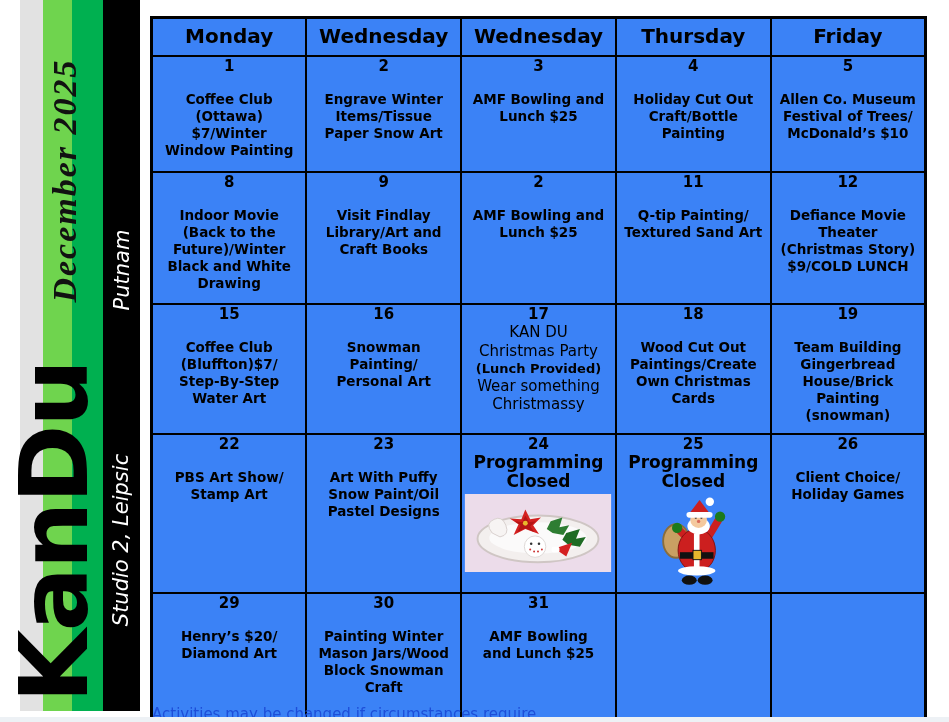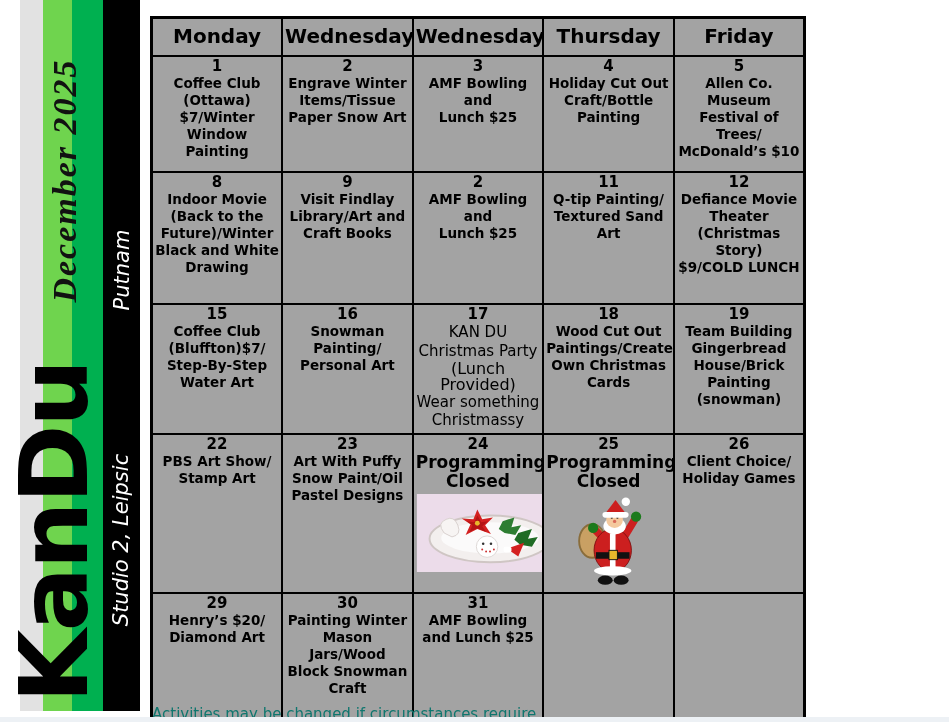--- a/index.html
+++ b/index.html
@@ -30,41 +30,41 @@
     left:6px; top:706px; width:348px; line-height:97px;
     font-size:95px; font-weight:bold; letter-spacing:-2px; color:#000;
   }
   .studio-label {
     left:108px; top:656px; width:232px; line-height:27px;
     font-style:italic; font-size:21px; color:#ffffff;
   }
 
   
   table.cal {
-    position:absolute; left:150px; top:16px; width:656px;
-    border-collapse:collapse; table-layout:fixed; background:#a3a3a3;
+    position:absolute; left:150px; top:16px; width:777px;
+    border-collapse:collapse; table-layout:fixed; background:#3b82f6;
     border:3px solid #000;
   }
   .cal th, .cal td { border:2px solid #000; vertical-align:top; text-align:center; padding:1px 2px 0; overflow:hidden; }
   .cal th { font-size:20px; font-weight:bold; height:38px; padding-top:5px; }
   tr.r1 { height:116px; } tr.r2 { height:132px; } tr.r3 { height:130px; }
   tr.r4 { height:142px; } tr.r5 { height:128px; }
 
   .day { font-weight:bold; font-size:15px; line-height:17px; }
-  .act { font-weight:bold; font-size:13.5px; line-height:17px; white-space:pre-line; }
+  .act { font-weight:bold; font-size:13.5px; line-height:17px; white-space:pre-line;margin-top:16px; }
   .party-title { font-weight:normal; font-size:15px; line-height:19px; white-space:pre-line; }
-  .party-bold  { font-weight:normal; font-size:16px; line-height:16px; white-space:pre-line; }
+  .party-bold  { font-weight:bold; font-size:13px; line-height:16px; white-space:pre-line; }
   .party-plain { font-size:15px; line-height:18px; white-space:pre-line; }
   .closed-text { font-weight:bold; font-size:17px; line-height:19px; white-space:pre-line; }
   .cell-img { margin-top:3px; }
 
   
   .footer-note {
     position:absolute; left:152px; top:705px;
-    font-size:15px; color:#0f766e;
+    font-size:15px; color:#1d4ed8;
   }
   .bottom-strip { position:absolute; left:0; bottom:0; width:949px; height:5px; background:#edf1f5; }
 </style>
 </head>
 <body>
 
 <div class="stripe gray"></div>
 <div class="stripe lgreen"></div>
 <div class="stripe green"></div>
 <div class="stripe black"></div>

